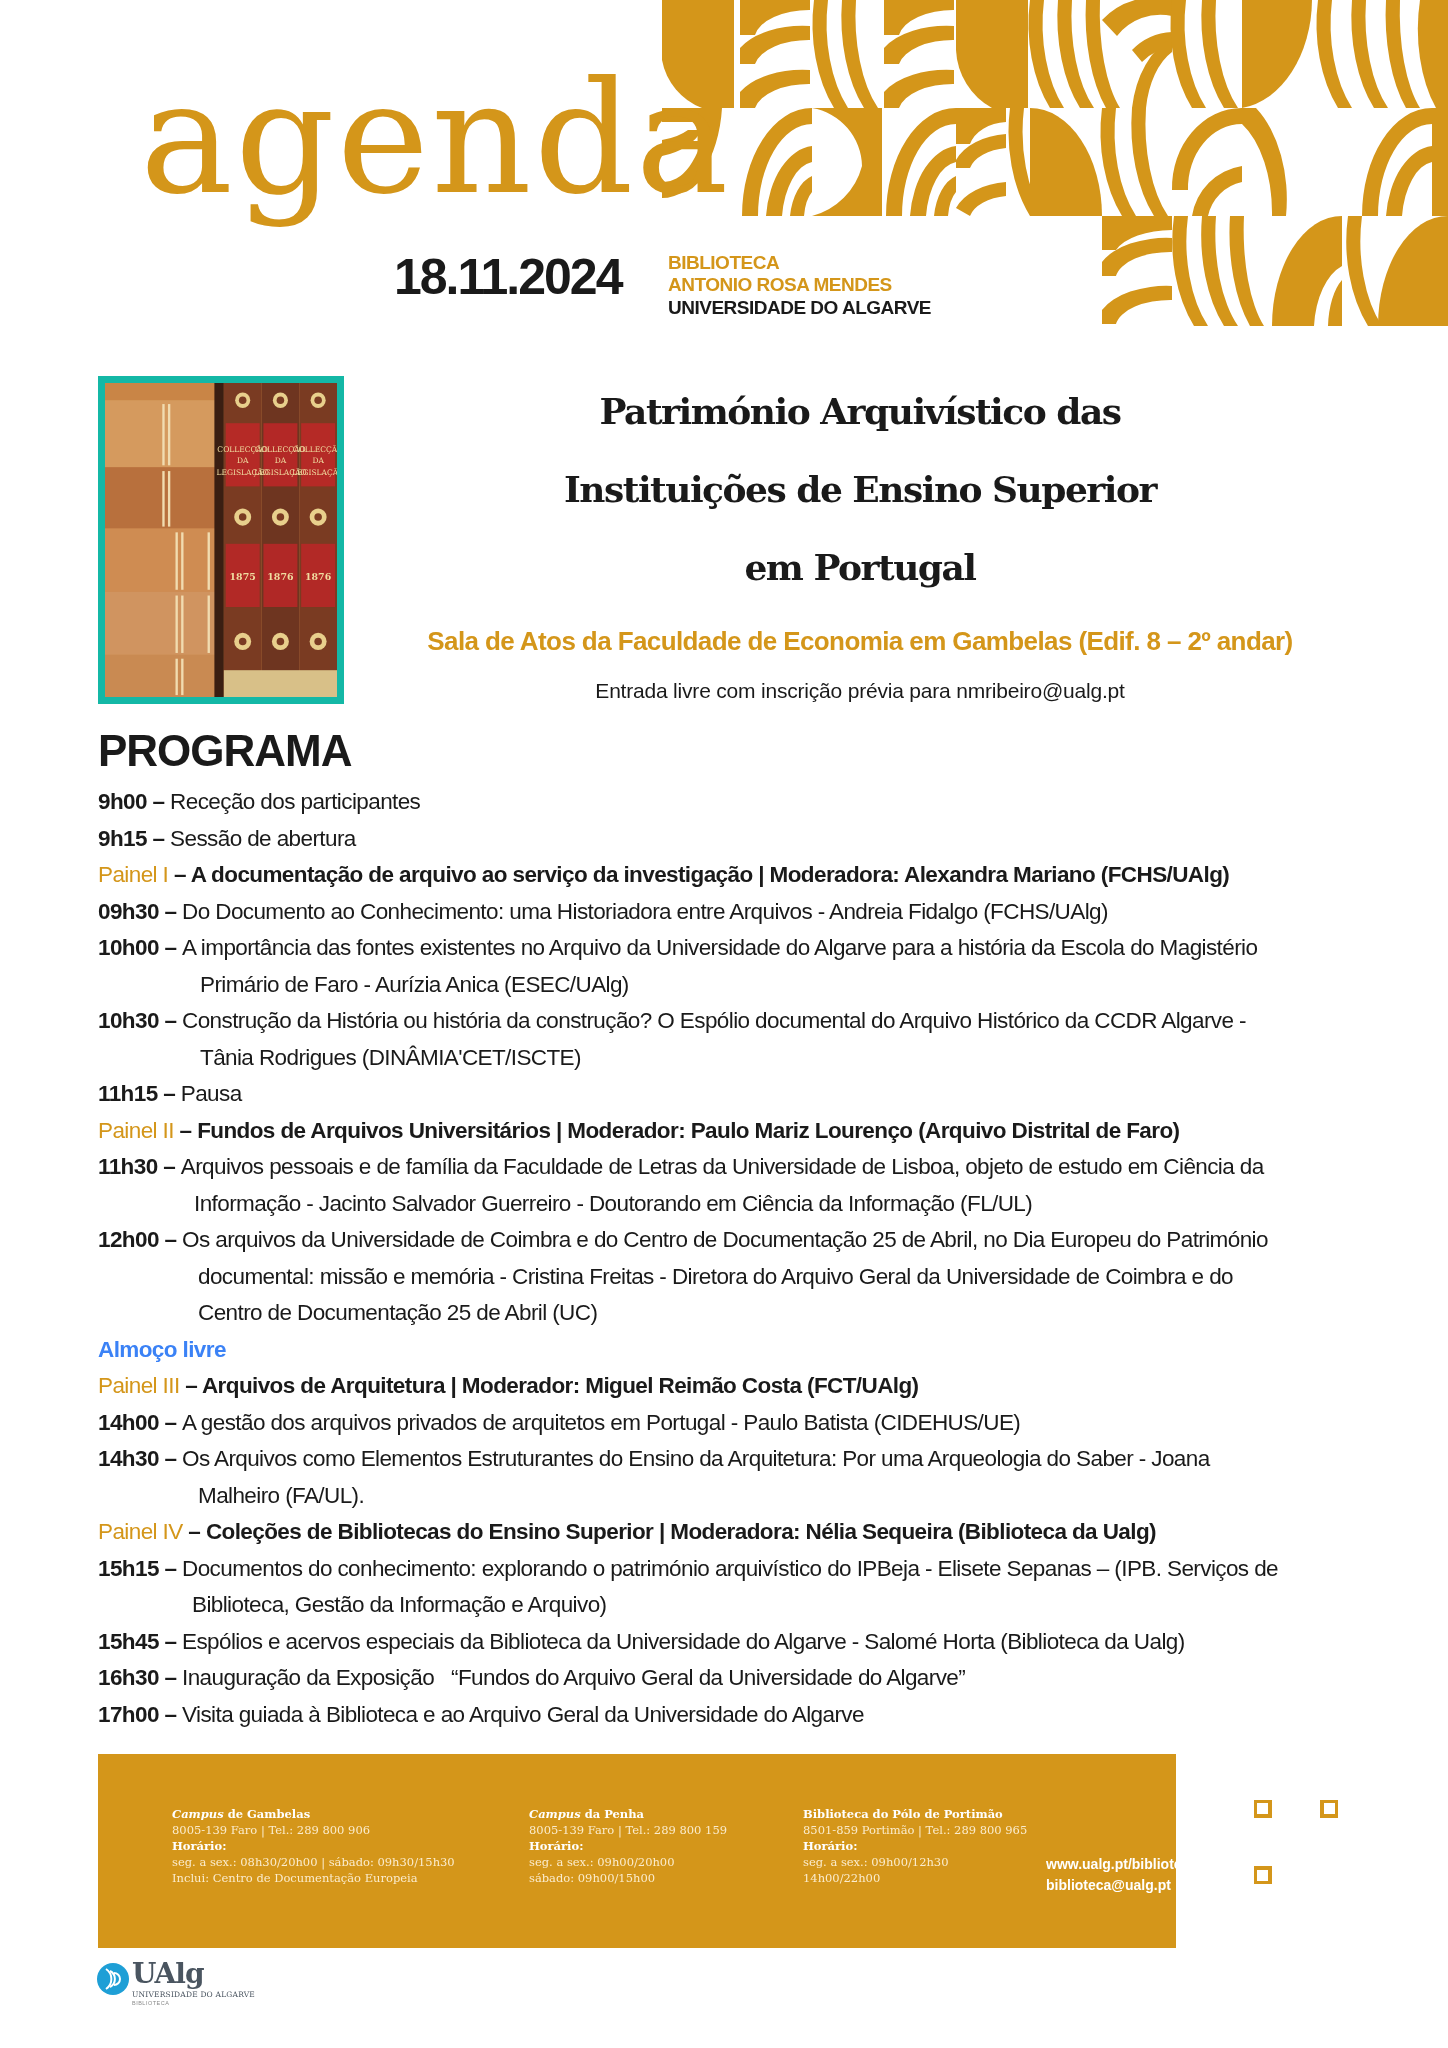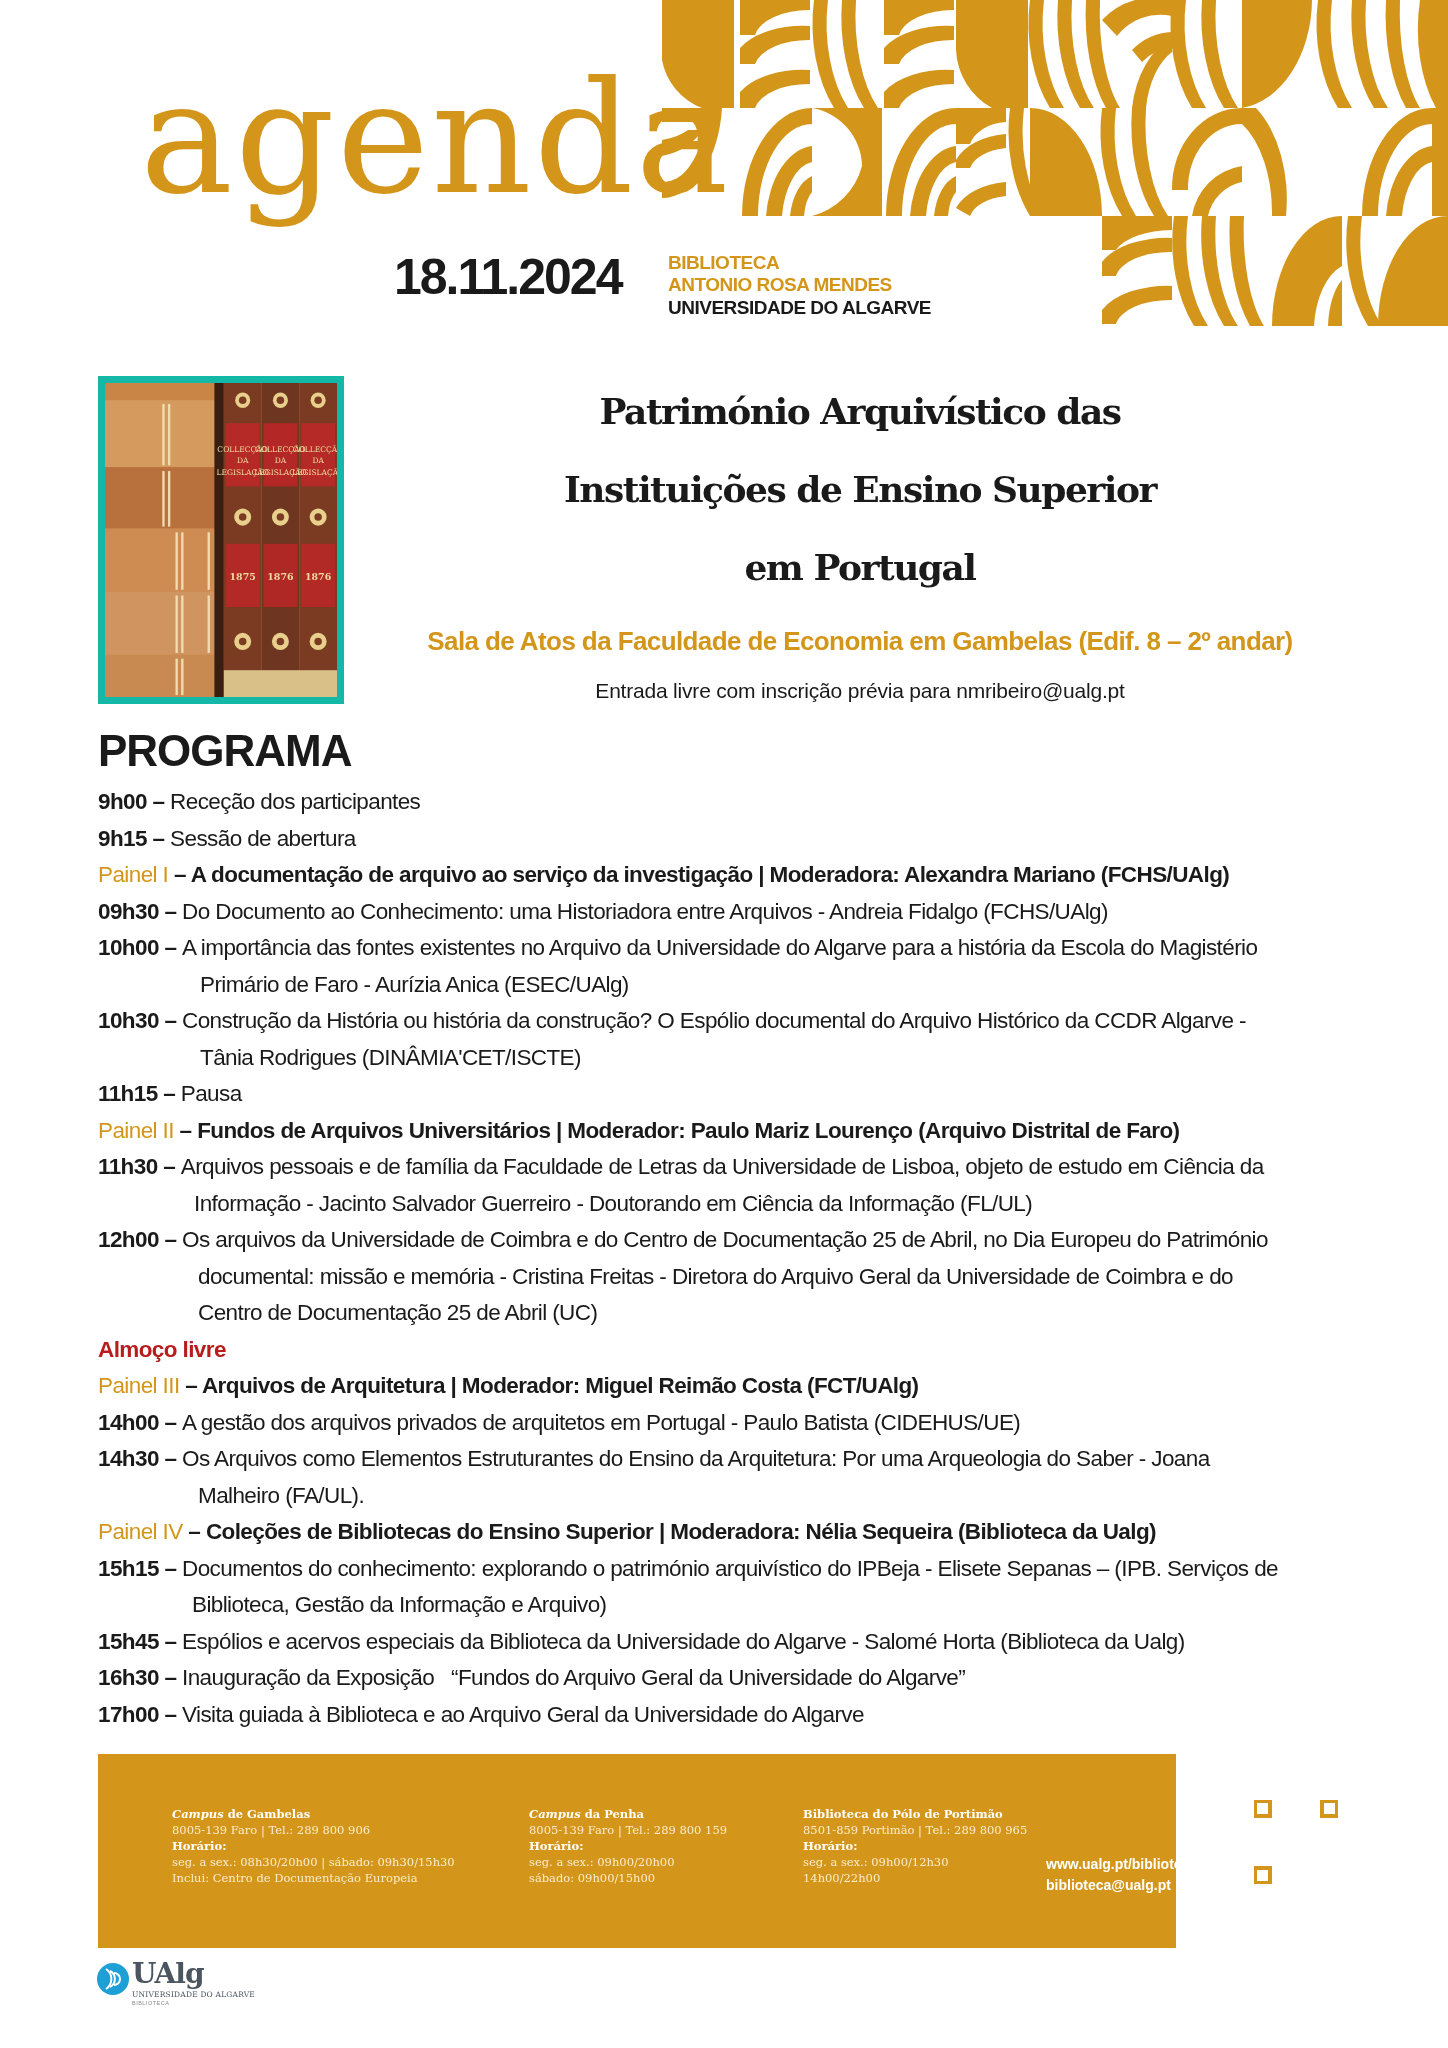--- a/index.html
+++ b/index.html
@@ -56,21 +56,21 @@
   .program { position: absolute; left: 98px; top: 784px; width: 1290px; }
   .prog-row {
     font-family: "Liberation Sans", sans-serif; font-size: 22.5px;
     line-height: 36.5px; letter-spacing: -0.6px; color: #1a1a1a;
   }
   .prog-row .time { font-weight: 700; margin-top: 33px; }
   .prog-row .sep { font-weight: 700; }
   .prog-row .cont { display: block; padding-left: 102px; }
   .prog-row.panel .panel-label { color: #d4961a; font-weight: 400; }
   .prog-row.panel .panel-title { font-weight: 700; }
-  .prog-row.lunch { color: #b91c1c; font-weight: 700; }
+  .prog-row.lunch { color: #3b82f6; font-weight: 700; }
 
   
   .footer {
     position: absolute; left: 98px; top: 1754px; width: 1078px; height: 194px;
     background: #d4961a; color: #fff8e8;
   }
   .footer-col { position: absolute; top: 52px; font-family: "DejaVu Serif", serif; font-size: 11.5px; line-height: 16px; }
   .footer-col .head { font-weight: 700; color: #ffffff; }
   .footer-col .head i { font-style: italic; }
   .footer-col .lbl { font-weight: 700; color: #ffffff; }

